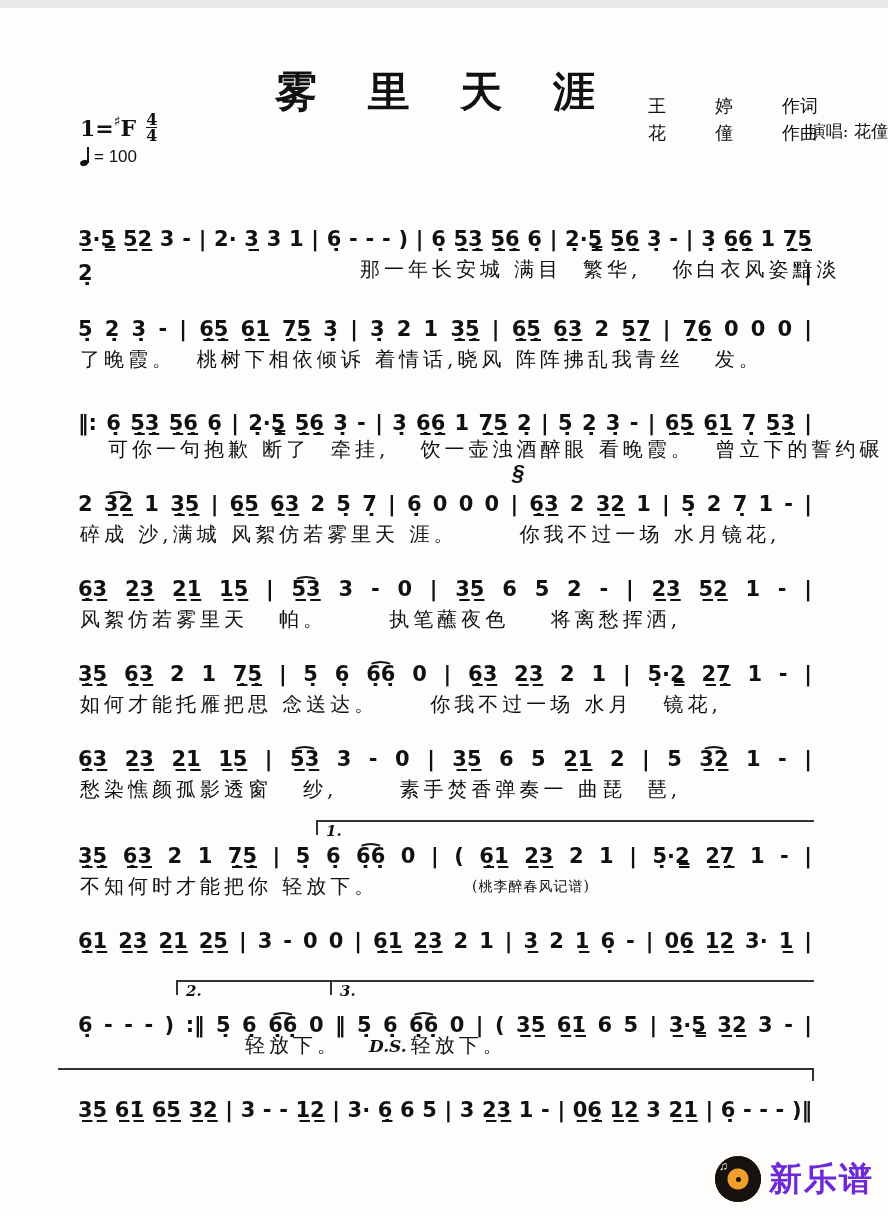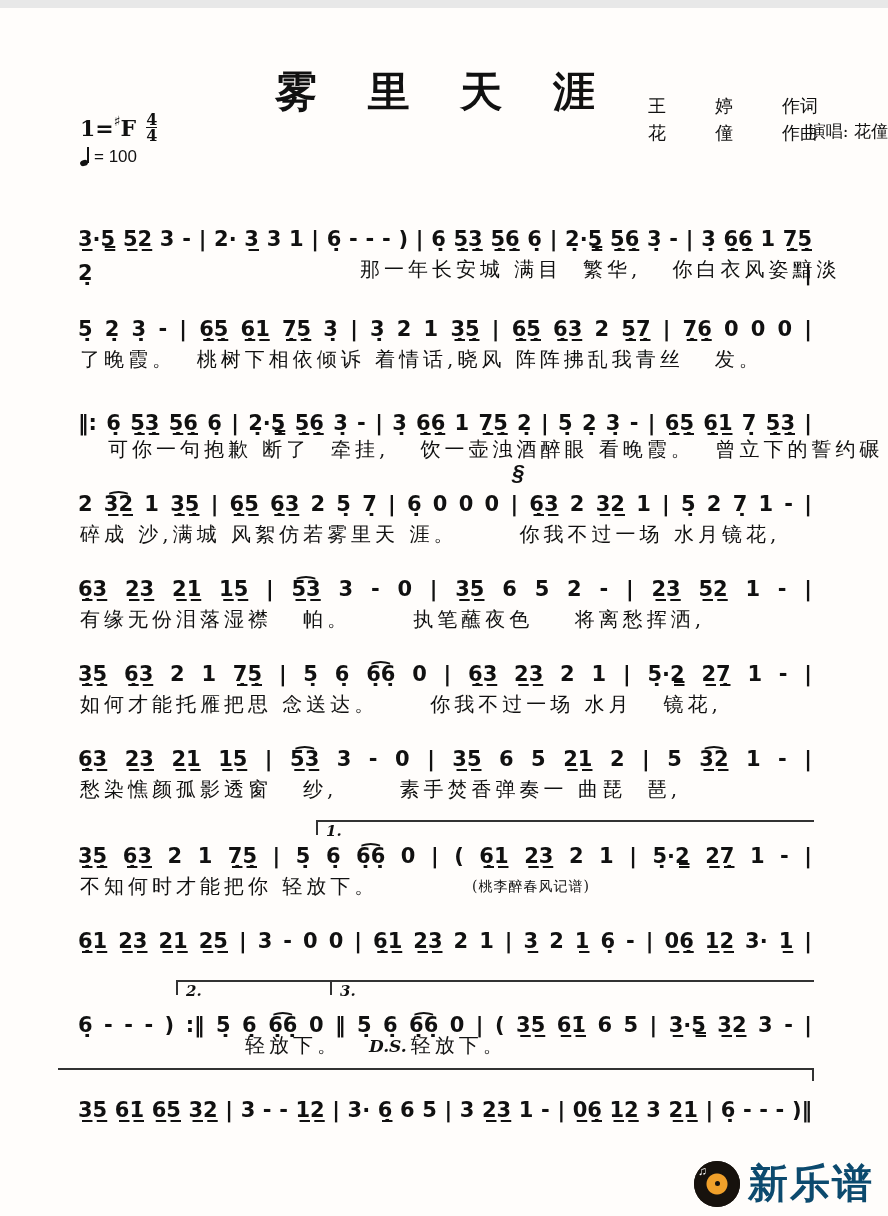--- a/index.html
+++ b/index.html
@@ -52,21 +52,21 @@
     font-size:17px;letter-spacing:0;margin:0 4px 0 28px;}
   .lyr-inline{display:flex;align-items:baseline;}
   
   .brand{right:14px;top:1148px;display:flex;align-items:center;}
   .vinyl{position:relative;width:46px;height:46px;border-radius:50%;
     background:radial-gradient(circle at 50% 50%, #f0a02a 0 10px, #17120d 11px 100%);
     box-shadow:inset 0 0 0 2px #17120d;}
   .vinyl::before{content:"";position:absolute;left:50%;top:50%;width:5px;height:5px;margin:-2.5px;
     border-radius:50%;background:#17120d;}
   .vinyl .vnotes{position:absolute;left:4px;top:3px;color:#fff;font-size:12px;letter-spacing:-2px;}
-  .brand-text{font-size:40px;font-weight:900;letter-spacing:2px;margin-left:8px;color:#0c4a6e;
+  .brand-text{font-size:33px;font-weight:900;letter-spacing:2px;margin-left:8px;color:#6d28d9;
     font-family:"DejaVu Sans","Liberation Sans",sans-serif;}
 </style>
 </head>
 <body>
 
 <div class="page">
 
   <div class="abs title">雾 里 天 涯</div>
 
   <div class="abs credits">
@@ -110,21 +110,21 @@
   <div class="abs lyrics" style="left:80px;top:338px">了晚霞。  桃树下相依倾诉 着情话,晓风 阵阵拂乱我青丝   发。</div>
 
   <div class="abs notes" style="top:398px">‖: 6̣ 5̲̣3̲̣ 5̲̣6̲̣ 6̣ | 2̣·5̳̣ 5̲̣6̲̣ 3̣ - | 3̣ 6̲̣6̲̣ 1 7̲̣5̲̣ 2̣ | 5̣ 2̣ 3̣ - | 6̲̣5̲̣ 6̲̣1̲ 7̣ 5̲̣3̲̣ |</div>
   <div class="abs lyrics" style="left:108px;top:428px">可你一句抱歉 断了  牵挂,   饮一壶浊酒醉眼 看晚霞。  曾立下的誓约碾</div>
   <div class="abs segno" style="left:512px;top:452px">§</div>
 
   <div class="abs notes" style="top:479px">2 3̲͡2̲ 1 3̲̣5̲̣ | 6̲̣5̲ 6̲̣3̲ 2 5̣ 7̣ | 6̣ 0 0 0 | 6̲̣3̲ 2 3̲2̲ 1 | 5̣ 2 7̣ 1 - |</div>
   <div class="abs lyrics" style="left:80px;top:513px">碎成 沙,满城 风絮仿若雾里天 涯。      你我不过一场 水月镜花,</div>
 
   <div class="abs notes" style="top:564px">6̲̣3̲ 2̲3̲ 2̲1̲ 1̲5̲ | 5̲͡3̲ 3 - 0 | 3̲5̲ 6 5 2 - | 2̲3̲ 5̲2̲ 1 - |</div>
-  <div class="abs lyrics" style="left:80px;top:598px">有缘无份泪落湿襟   帕。      执笔蘸夜色    将离愁挥洒,</div>
+  <div class="abs lyrics" style="left:80px;top:598px">风絮仿若雾里天   帕。      执笔蘸夜色    将离愁挥洒,</div>
 
   <div class="abs notes" style="top:649px">3̲̣5̲̣ 6̲̣3̲ 2 1 7̲̣5̲̣ | 5̣ 6̣ 6̣͡6̣ 0 | 6̲̣3̲ 2̲3̲ 2 1 | 5̣·2̳ 2̲7̲̣ 1 - |</div>
   <div class="abs lyrics" style="left:80px;top:683px">如何才能托雁把思 念送达。     你我不过一场 水月   镜花,</div>
 
   <div class="abs notes" style="top:734px">6̲̣3̲ 2̲3̲ 2̲1̲ 1̲5̲ | 5̲͡3̲ 3 - 0 | 3̲5̲ 6 5 2̲1̲ 2 | 5 3̲͡2̲ 1 - |</div>
   <div class="abs lyrics" style="left:80px;top:768px">愁染憔颜孤影透窗   纱,      素手焚香弹奏一 曲琵  琶,</div>
 
   <div class="abs volta" style="left:316px;top:812px;width:496px">
     <span class="volta-label">1.</span>
   </div>

